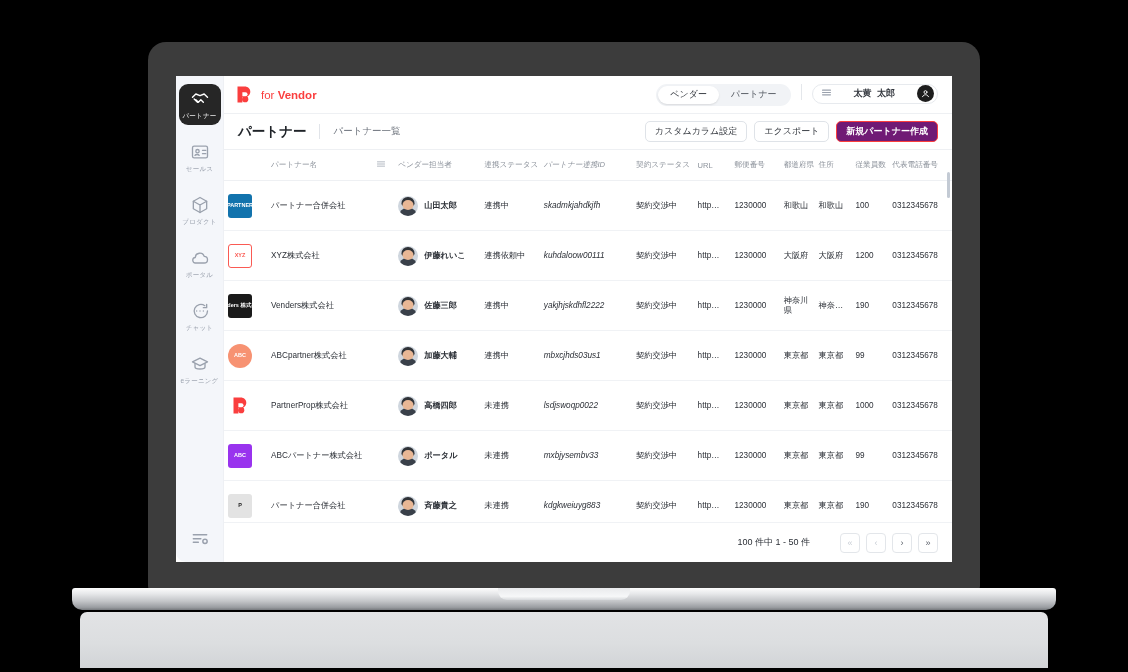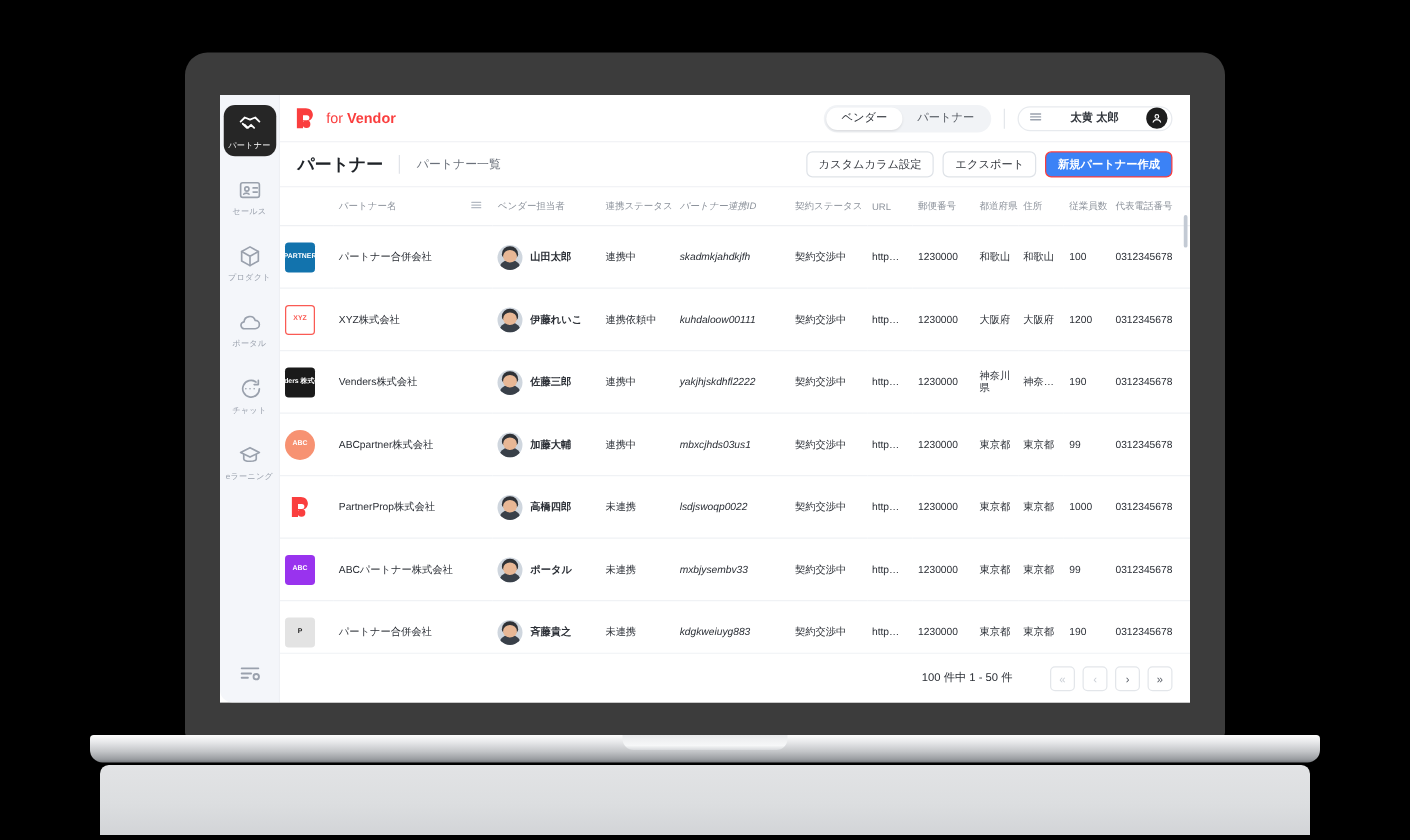--- a/index.html
+++ b/index.html
@@ -70,21 +70,21 @@
   .main { flex:1; display:flex; flex-direction:column; min-width:0; }
 
   .topbar {
     height:38px; flex:0 0 38px; display:flex; align-items:center;
     padding:0 14px 0 12px; border-bottom:1px solid #eef0f3; background:#fff;
   }
   .brand { display:flex; align-items:center; gap:8px; }
   .brand-mark { width:17px; height:19px; }
   .brand-text { font-size:11.5px; color:#fa3e3e; font-weight:400; }
   .brand-text b { font-weight:700; }
-  .top-right { margin-left:auto; display:flex; align-items:center; gap:10px; }
+  .top-right { margin-left:auto; display:flex; gap:10px;font-family:Liberation Mono, monospace; }
 
   .seg {
     display:flex; align-items:center; background:#f1f3f6;
     border-radius:14px; padding:2px; height:22px;
   }
   .seg-btn {
     font-size:9px; color:#565b63; padding:0 12px; height:18px;
     display:flex; align-items:center; border-radius:12px;
   }
   .seg-btn.on { background:#fff; color:#32363d; box-shadow:0 1px 2px rgba(0,0,0,.10); }
@@ -107,21 +107,21 @@
   .page-title { font-size:13.5px; font-weight:700; color:#1f2328; }
   .crumb-sep { width:1px; height:15px; background:#e1e4e9; margin:0 13px; }
   .crumb { font-size:9.5px; color:#6a707a; }
   .head-actions { margin-left:auto; display:flex; align-items:center; gap:7px;padding-left:36px; }
   .btn-ghost {
     font-size:9px; color:#32363d; background:#fff; border:1px solid #dfe3e8;
     border-radius:5px; height:21px; padding:0 9px; display:flex; align-items:center;
     white-space:nowrap;
   }
   .btn-primary {
-    font-size:9px; color:#fff; background:#3b82f6; border:1px solid #fa3e3e;
+    font-size:9px; color:#fff; background:#701a75; border:1px solid #fa3e3e;
     border-radius:5px; height:21px; padding:0 9px; display:flex; align-items:center;
     font-weight:700; white-space:nowrap;
   }
 
   .table-wrap { flex:1; position:relative; overflow:hidden; background:#fff; }
   table { width:100%; border-collapse:collapse; table-layout:fixed; }
   th {
     font-size:7.6px; font-weight:400; color:#8d939c; text-align:left;
     padding:9px 4px; border-bottom:1px solid #eef0f3; white-space:nowrap;
     vertical-align:middle;

